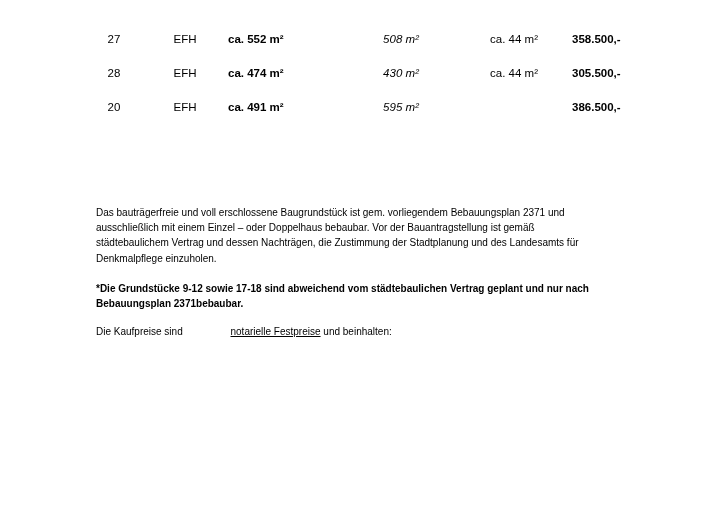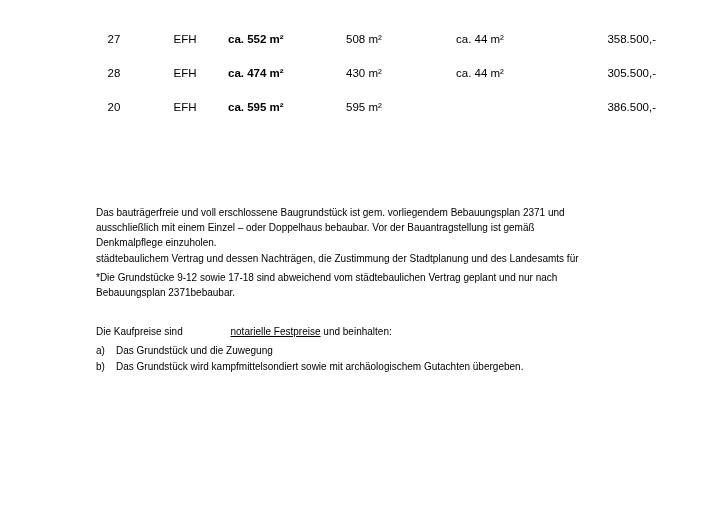--- a/index.html
+++ b/index.html
@@ -33,23 +33,23 @@
   }
   .plot-table td {
     padding: 0;
     height: 34px;
     vertical-align: middle;
     white-space: nowrap;
   }
   .col-num    { width: 56px;  text-align: center; }
   .col-type   { width: 86px;  text-align: center; }
   .col-area-a { width: 118px; text-align: left; font-weight: bold; padding-left: 8px; }
-  .col-area-b { width: 110px; text-align: left; }
-  .col-area-c { width: 116px; text-align: left; }
-  .col-price  { width: 84px;  text-align: right; font-weight: normal; }
+  .col-area-b { width: 110px; text-align: center; font-style: italic; }
+  .col-area-c { width: 116px; text-align: center; }
+  .col-price  { width: 84px;  text-align: left; font-weight: bold; }
   .price-reserved {
     color: #00a050;
     font-weight: bold;
     text-align: right;
   }
 
   
   .body-text {
     position: absolute;
     left: 96px;
@@ -58,21 +58,22 @@
     line-height: 1.52;
   }
   .para-1 { top: 205px; }
   .para-2 { top: 314px; }
   .list-block { top: 343px; }
 
   .para p {
     margin: 0;
   }
   .para + .para {
-    margin-top: 4px;
+    margin-top: 15px;
+    font-weight: bold;
   }
   .underline {
     text-decoration: underline;
     padding-left: 45px;
   }
   .list-row {
     display: block;
     margin: 0;
     line-height: 1.62;
   }
@@ -100,47 +101,39 @@
         <td class="col-num">28</td>
         <td class="col-type">EFH</td>
         <td class="col-area-a">ca. 474 m²</td>
         <td class="col-area-b">430 m²</td>
         <td class="col-area-c">ca. 44 m²</td>
         <td class="col-price">305.500,-</td>
       </tr>
       <tr>
         <td class="col-num">20</td>
         <td class="col-type">EFH</td>
-        <td class="col-area-a">ca. 595 m²</td>
+        <td class="col-area-a">ca. 491 m²</td>
         <td class="col-area-b">595 m²</td>
         <td class="col-area-c"></td>
         <td class="col-price">386.500,-</td>
       </tr>
     </tbody>
   </table>
 
   <div class="body-text para-1">
     <div class="para">
       <p>Das bauträgerfreie und voll erschlossene Baugrundstück ist gem. vorliegendem Bebauungsplan 2371 und</p>
       <p>ausschließlich mit einem Einzel – oder Doppelhaus bebaubar. Vor der Bauantragstellung ist gemäß</p>
+      <p>städtebaulichem Vertrag und dessen Nachträgen, die Zustimmung der Stadtplanung und des Landesamts für</p>
       <p>Denkmalpflege einzuholen.</p>
-      <p>städtebaulichem Vertrag und dessen Nachträgen, die Zustimmung der Stadtplanung und des Landesamts für</p>
     </div>
     <div class="para">
       <p>*Die Grundstücke 9-12 sowie 17-18 sind abweichend vom städtebaulichen Vertrag geplant und nur nach</p>
       <p>Bebauungsplan 2371bebaubar.</p>
     </div>
   </div>
 
   <div class="body-text para-2">
     <p><span>Die Kaufpreise sind </span><span class="underline">notarielle Festpreise</span><span> und beinhalten:</span></p>
   </div>
 
-  <div class="body-text list-block">
-    <span class="list-row">
-      <span class="list-marker">a)</span><span>Das Grundstück und die Zuwegung</span>
-    </span>
-    <span class="list-row">
-      <span class="list-marker">b)</span><span>Das Grundstück wird kampfmittelsondiert sowie mit archäologischem Gutachten übergeben.</span>
-    </span>
-  </div>
 
 </div>
 
 </body></html>

